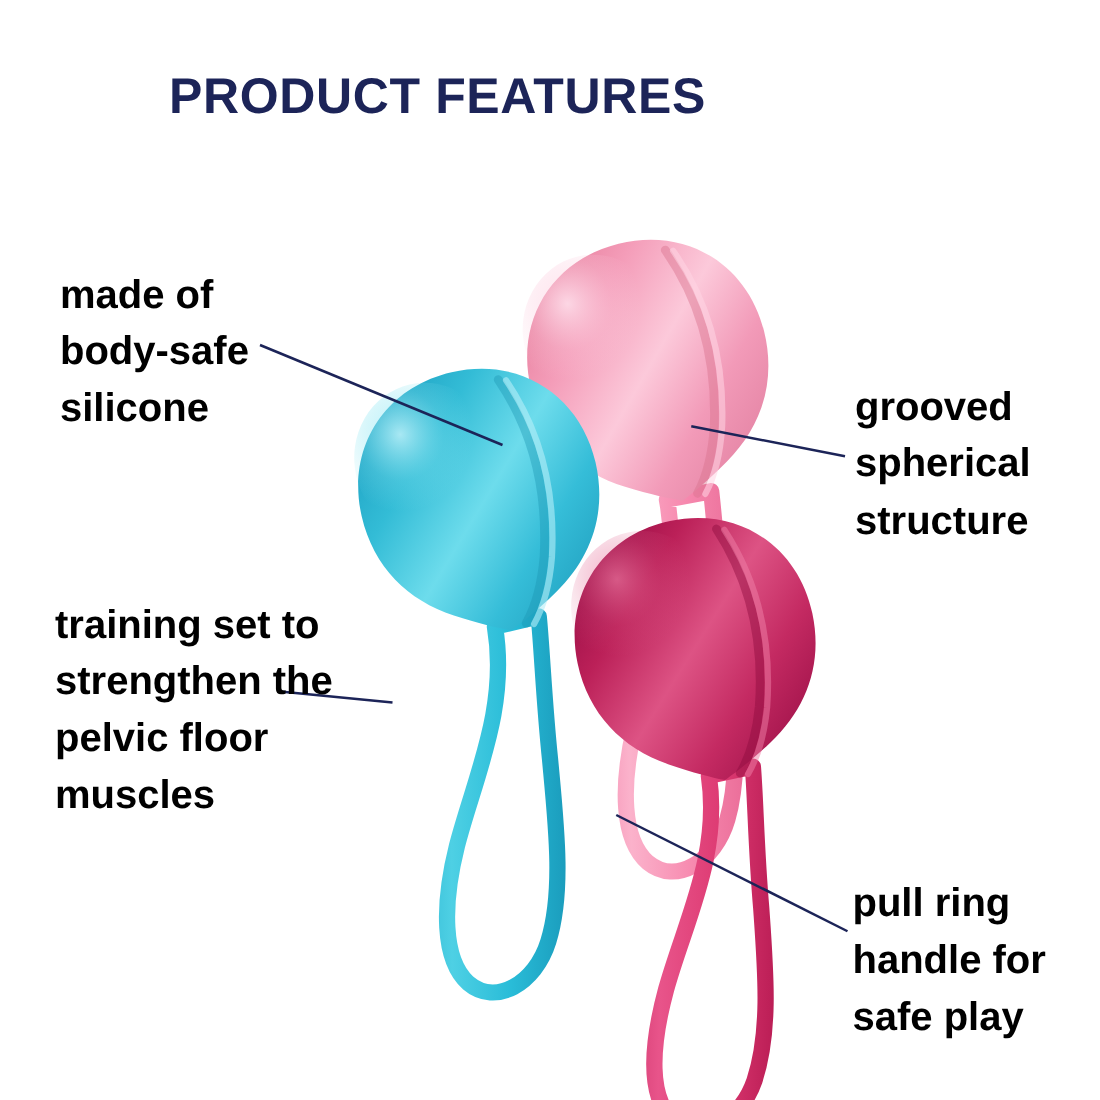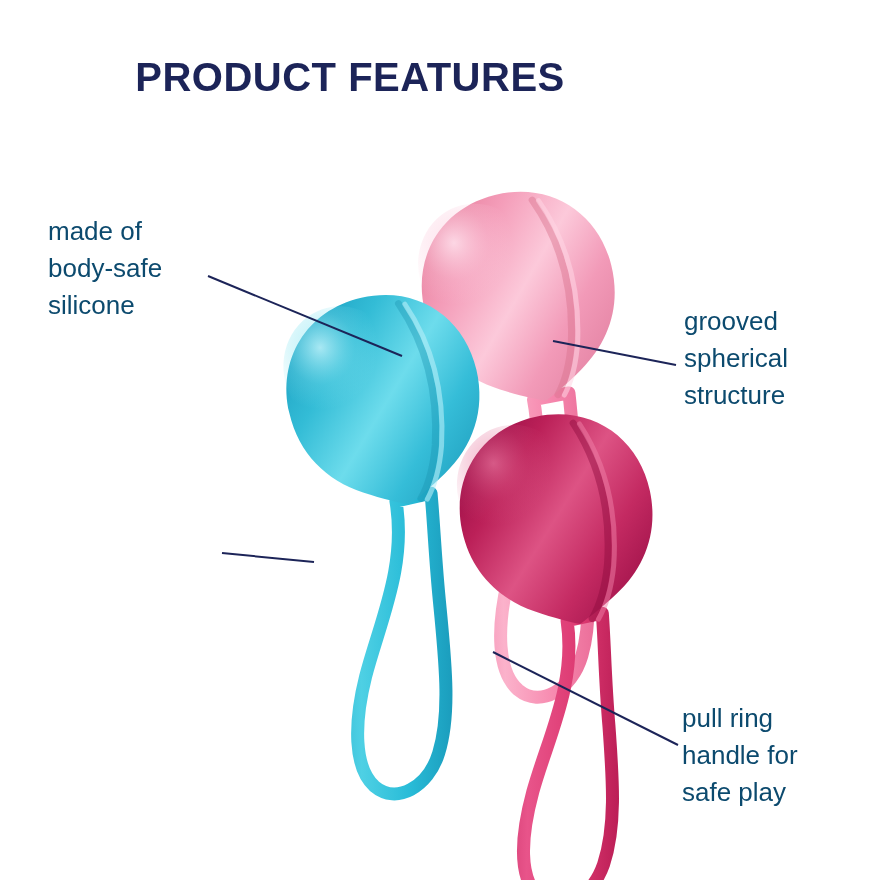--- a/index.html
+++ b/index.html
@@ -25,24 +25,24 @@
     text-align: center;
     font-size: 40px;
     font-weight: bold;
     letter-spacing: 0.5px;
     color: #1c2458;
     font-family: "Liberation Sans", sans-serif;
     white-space: nowrap;
   }
   .callout {
     position: absolute;
-    color: #0c4a6e;
-    font-size: 26px;
+    color: #000000;
+    font-size: 32px;
     line-height: 1.42;
-    font-weight: 400;
+    font-weight: 700;
     font-family: "Liberation Sans", sans-serif;
     white-space: pre-line;
   }
   .callout-left  { text-align: left; }
   .callout-right { text-align: left; }
 
   #callout-silicone  { left: 48px;  top: 213px; width: 230px; }
   #callout-training  { left: 44px;  top: 477px; width: 250px; }
   #callout-grooved   { left: 684px; top: 303px; width: 200px; }
   #callout-pullring  { left: 682px; top: 700px; width: 200px; }
@@ -212,20 +212,24 @@
     <line x1="208" y1="276" x2="402" y2="356" stroke="#1c2458" stroke-width="2"></line>
     <line x1="222" y1="553" x2="314" y2="562" stroke="#1c2458" stroke-width="2"></line>
     <line x1="553" y1="341" x2="676" y2="365" stroke="#1c2458" stroke-width="2"></line>
     <line x1="493" y1="652" x2="678" y2="745" stroke="#1c2458" stroke-width="2"></line>
   </svg>
 
   <div class="callout callout-left" id="callout-silicone">made of
 body-safe
 silicone</div>
 
+  <div class="callout callout-left" id="callout-training">training set to
+strengthen the
+pelvic floor
+muscles</div>
 
   <div class="callout callout-right" id="callout-grooved">grooved
 spherical
 structure</div>
 
   <div class="callout callout-right" id="callout-pullring">pull ring
 handle for
 safe play</div>
 
 </div>

